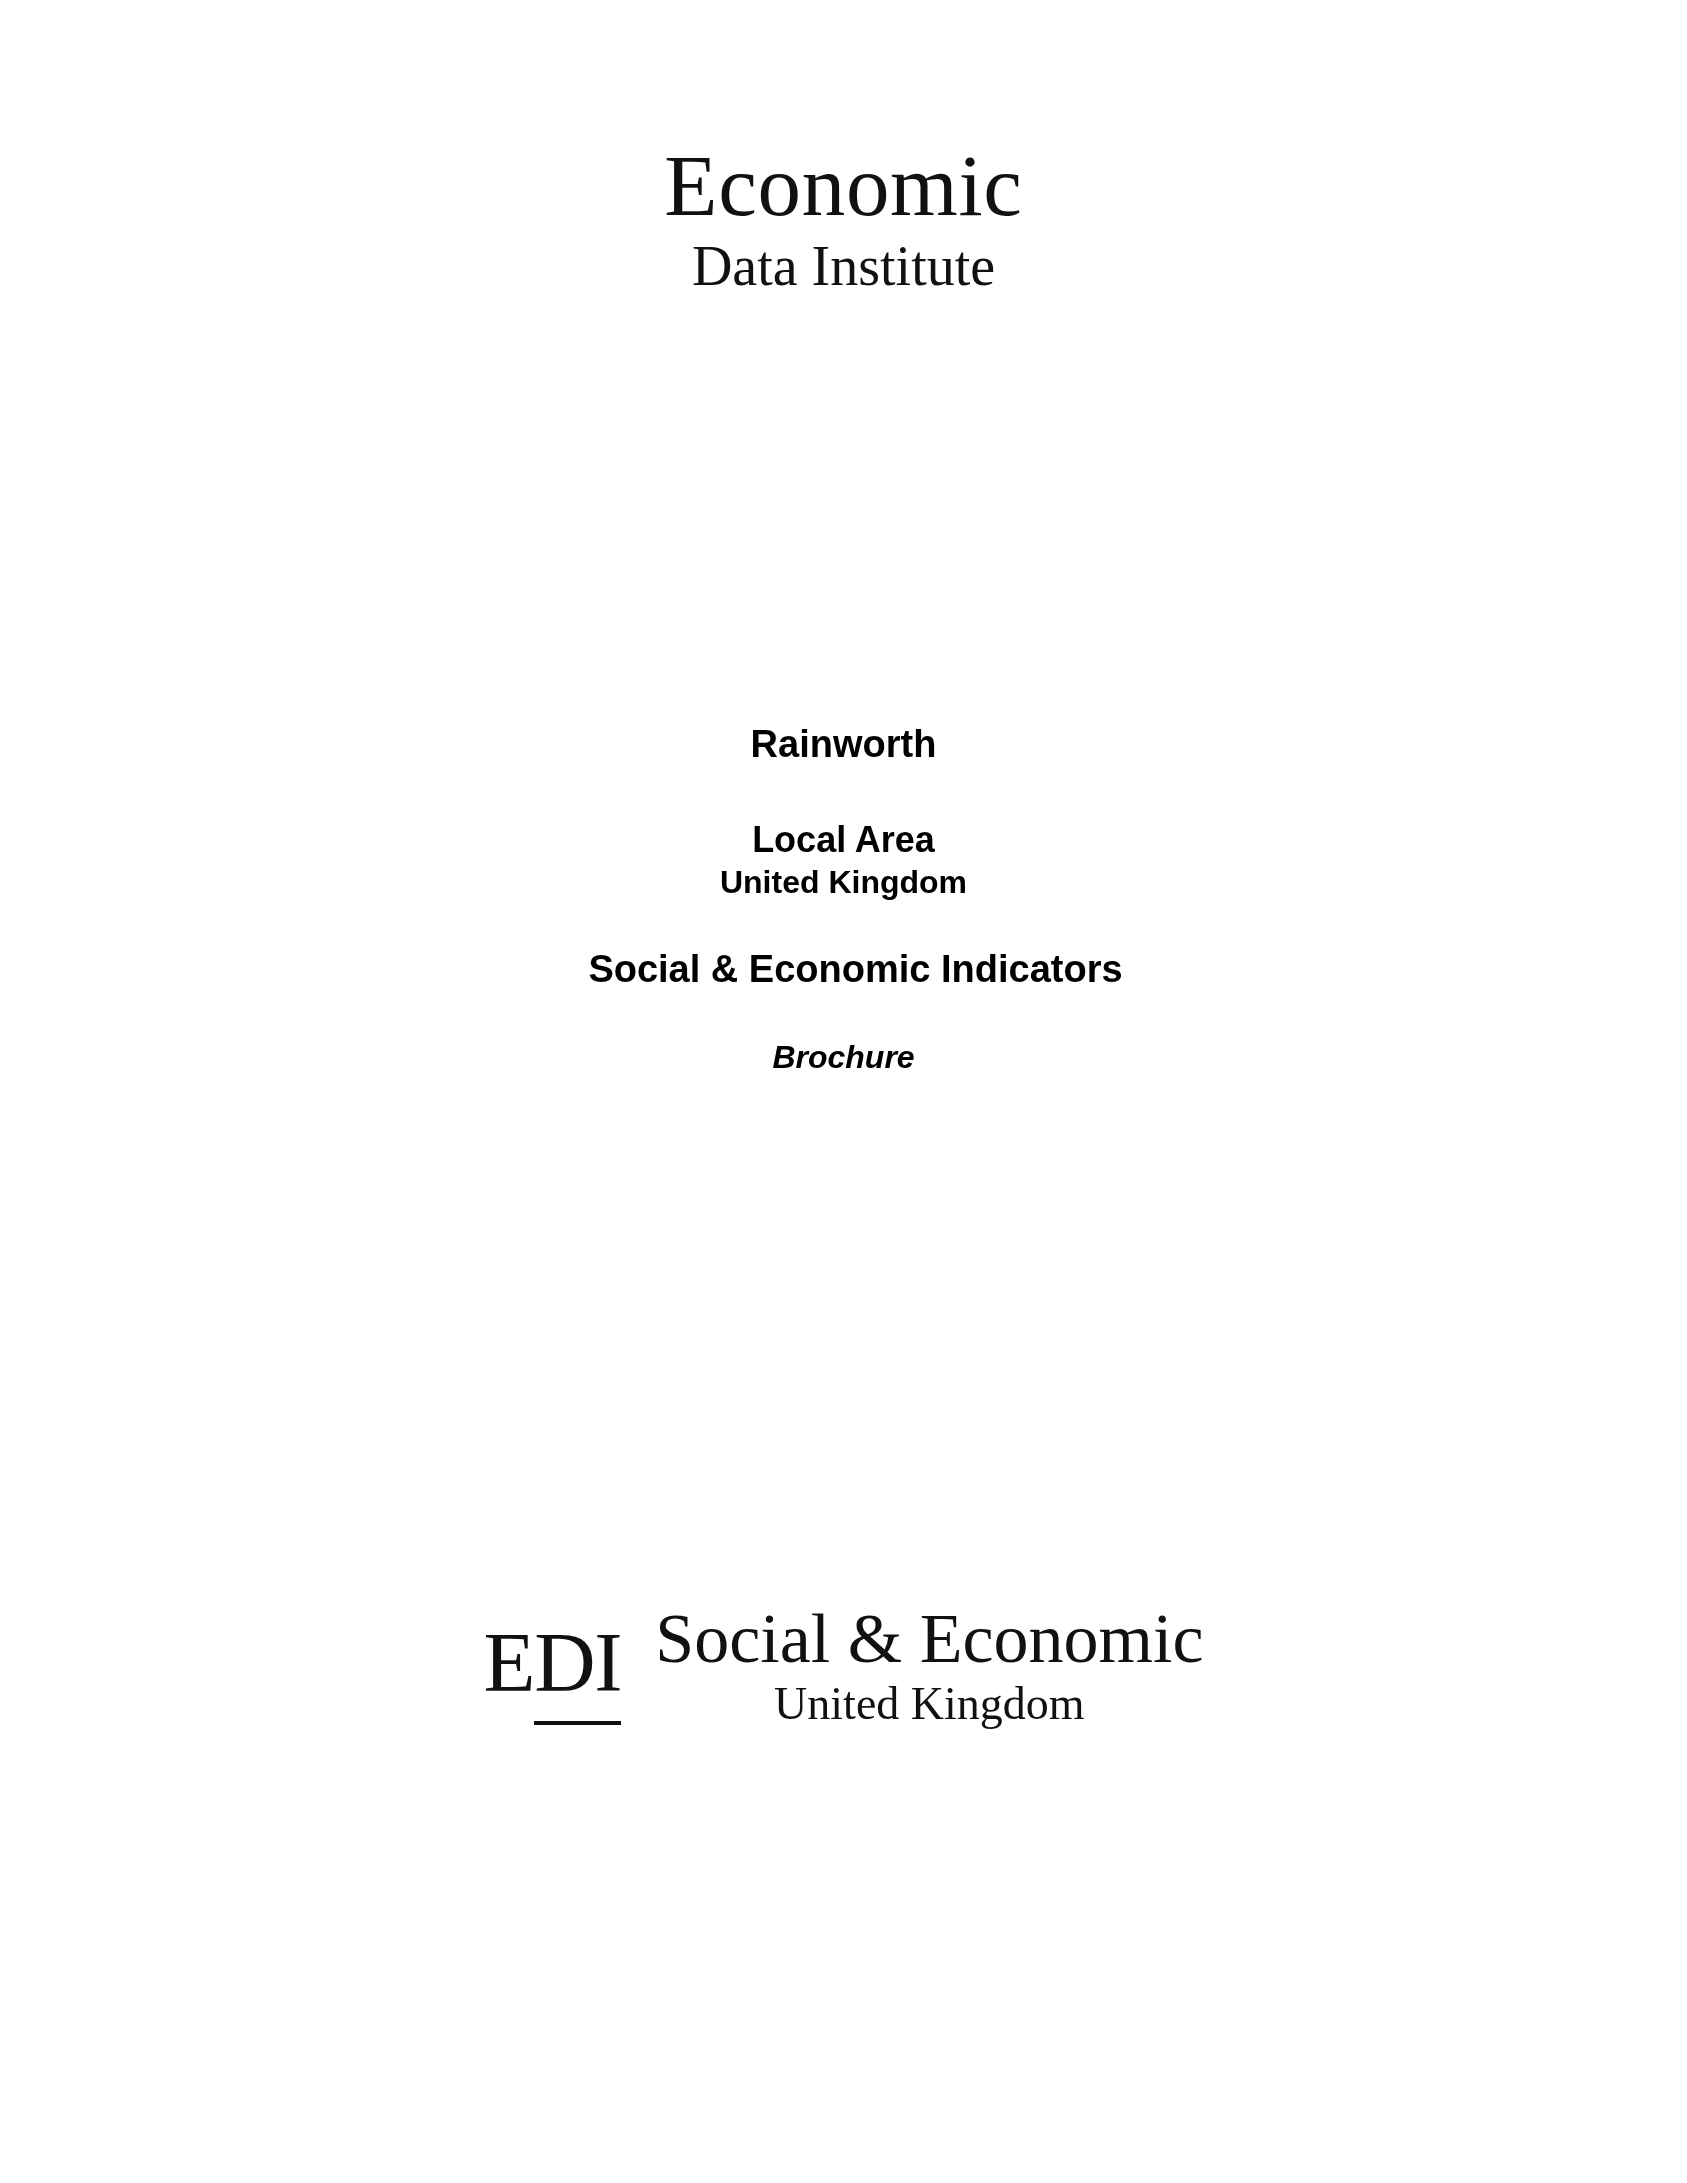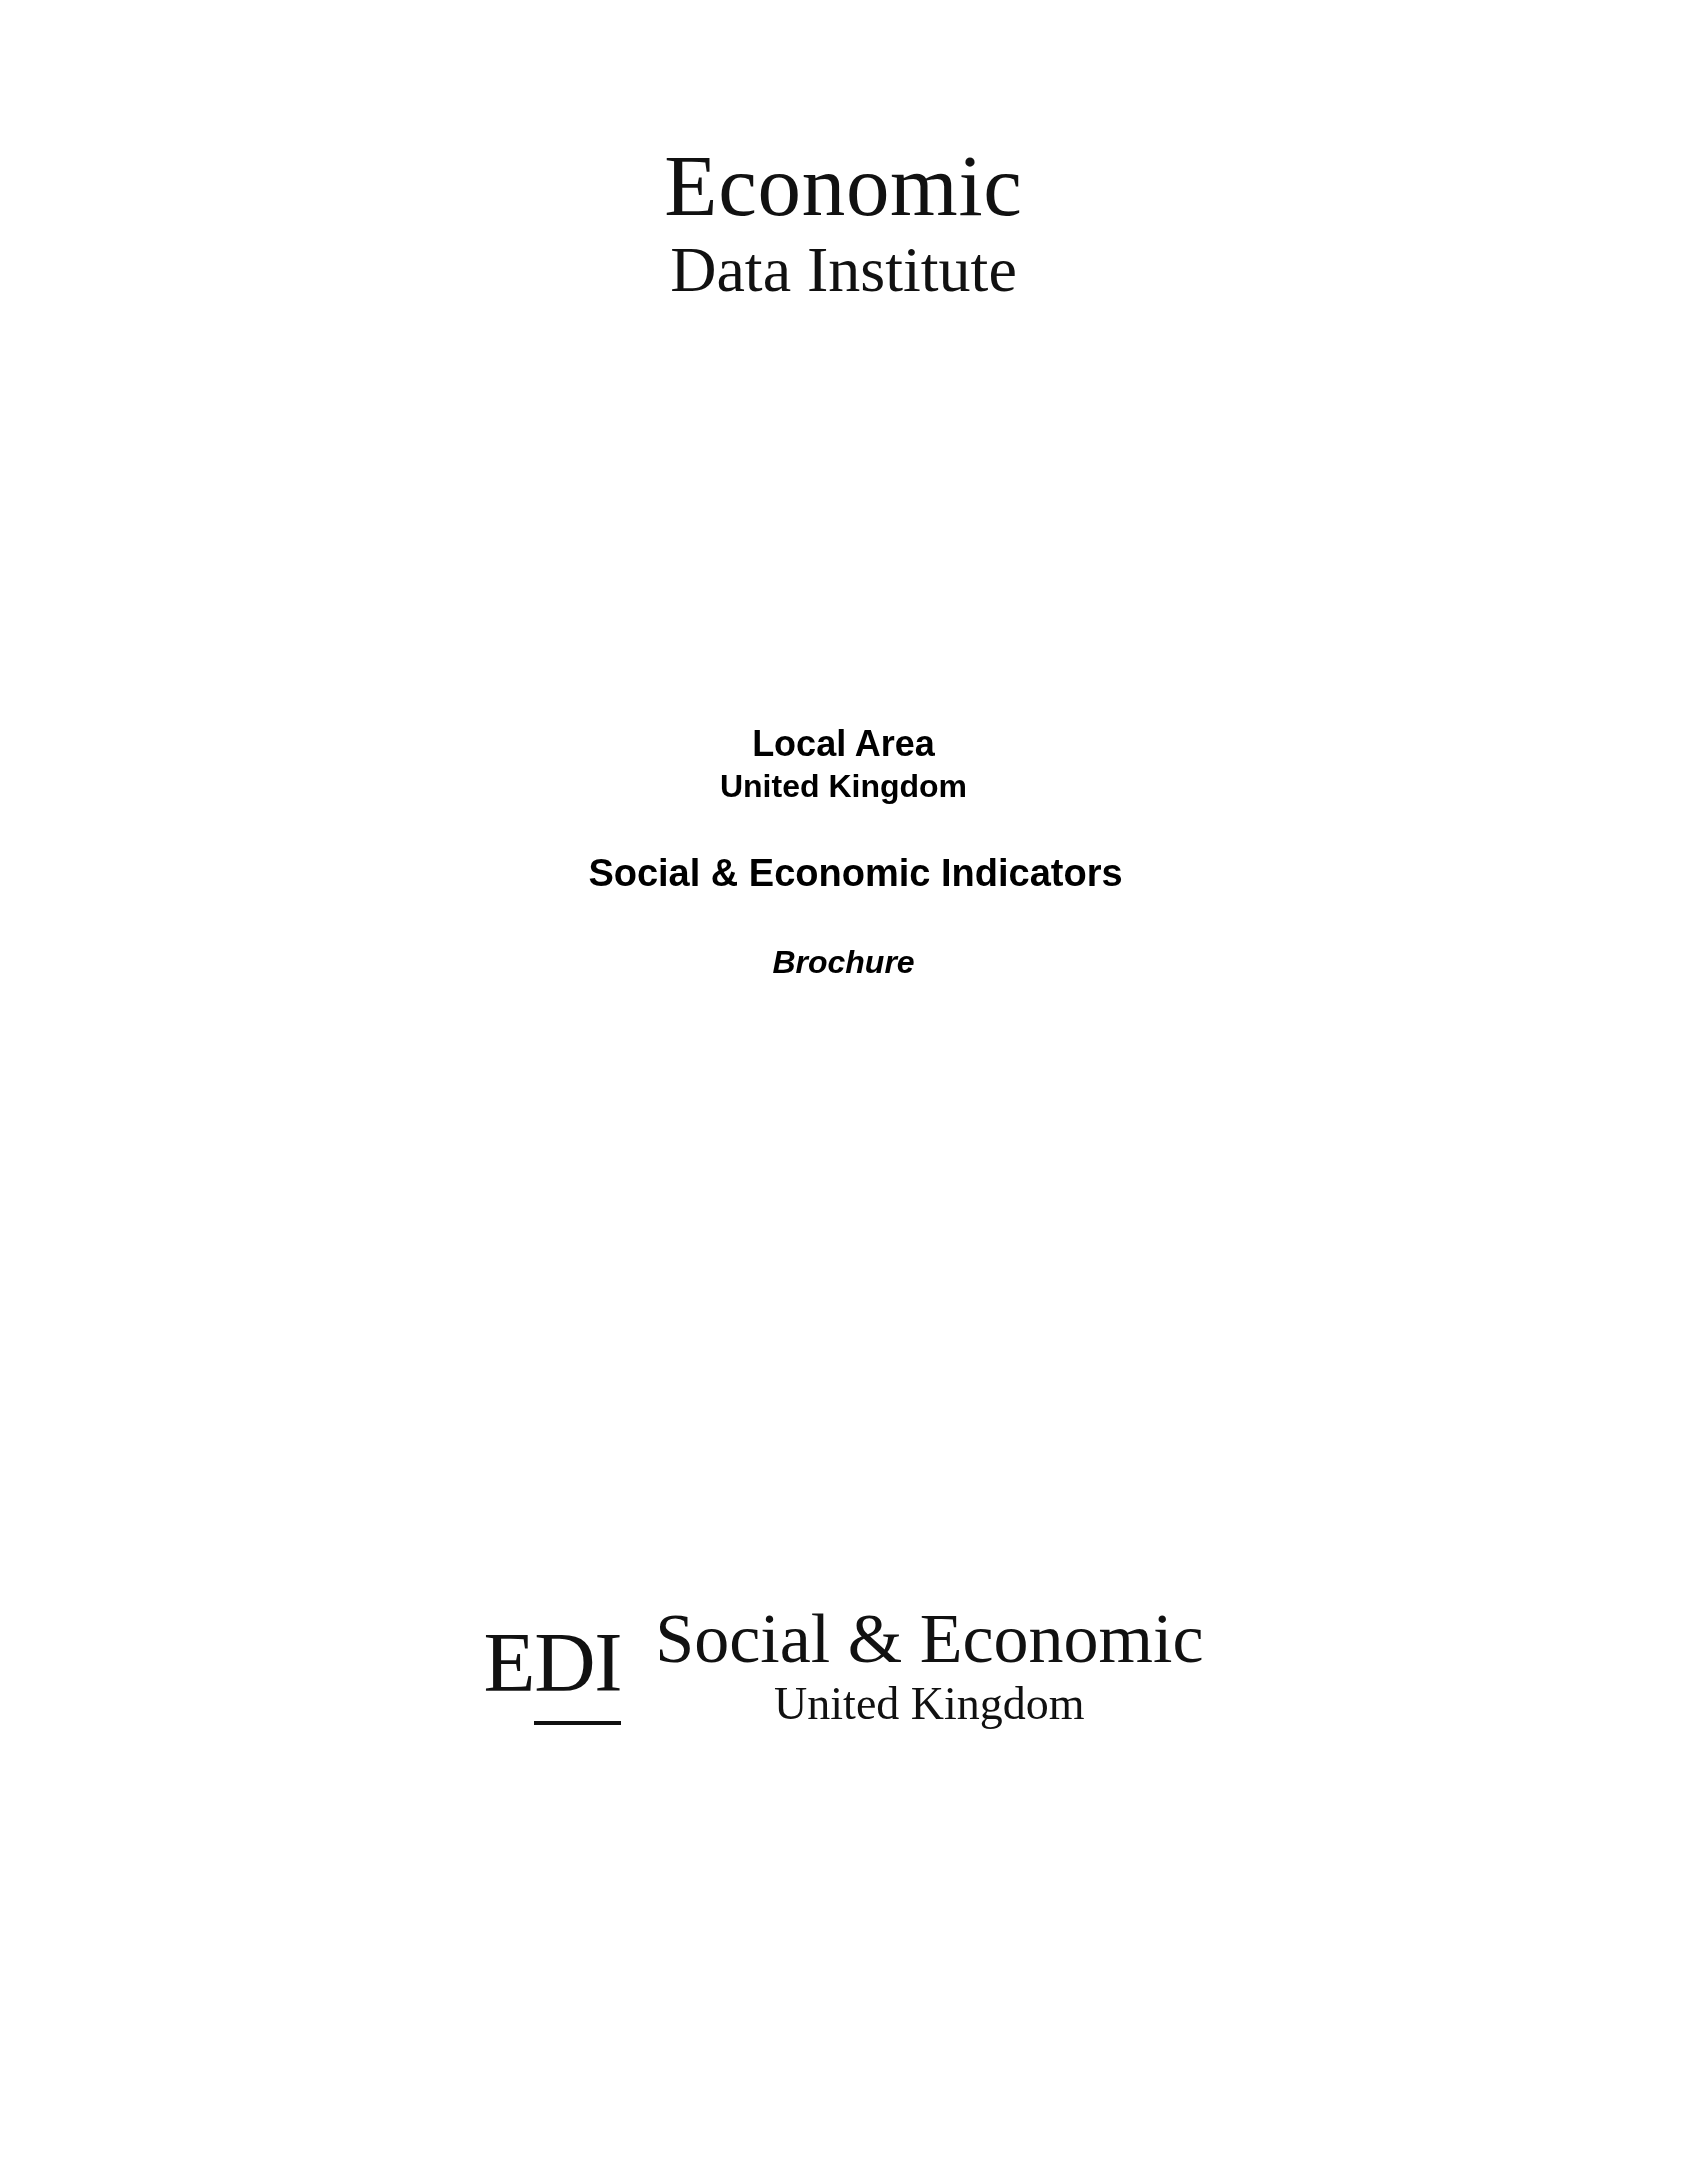--- a/index.html
+++ b/index.html
@@ -33,21 +33,21 @@
     font-family: "Liberation Serif", serif;
     color: #111111;
     line-height: 1.0;
   }
   .masthead .line1 {
     font-size: 87px;
     letter-spacing: 0.7px;
     display: block;
   }
   .masthead .line2 {
-    font-size: 64px;
+    font-size: 56px;
     letter-spacing: 0px;
     display: block;
     margin-top: 9.3px;
   }
 
   
   .title-block {
     position: absolute;
     top: 721px;
     left: 0;
@@ -128,20 +128,21 @@
 <body>
 
 <div class="page">
 
   <div class="masthead">
     <span class="line1">Economic</span>
     <span class="line2">Data Institute</span>
   </div>
 
   <div class="title-block">
+    <div class="t-line t-area">Rainworth</div>
     <div class="t-line t-level">Local Area</div>
     <div class="t-line t-country">United Kingdom</div>
     <div class="t-line t-subject">Social &amp; Economic Indicators</div>
     <div class="t-line t-doctype">Brochure</div>
   </div>
 
   <div class="footer-logo">
     <span class="footer-inner">
       <span class="edi-mark"><span>E</span><span class="di-underline">DI</span></span><span class="edi-words"><span class="w1">Social &amp; Economic</span><span class="w2">United Kingdom</span></span>
     </span>

